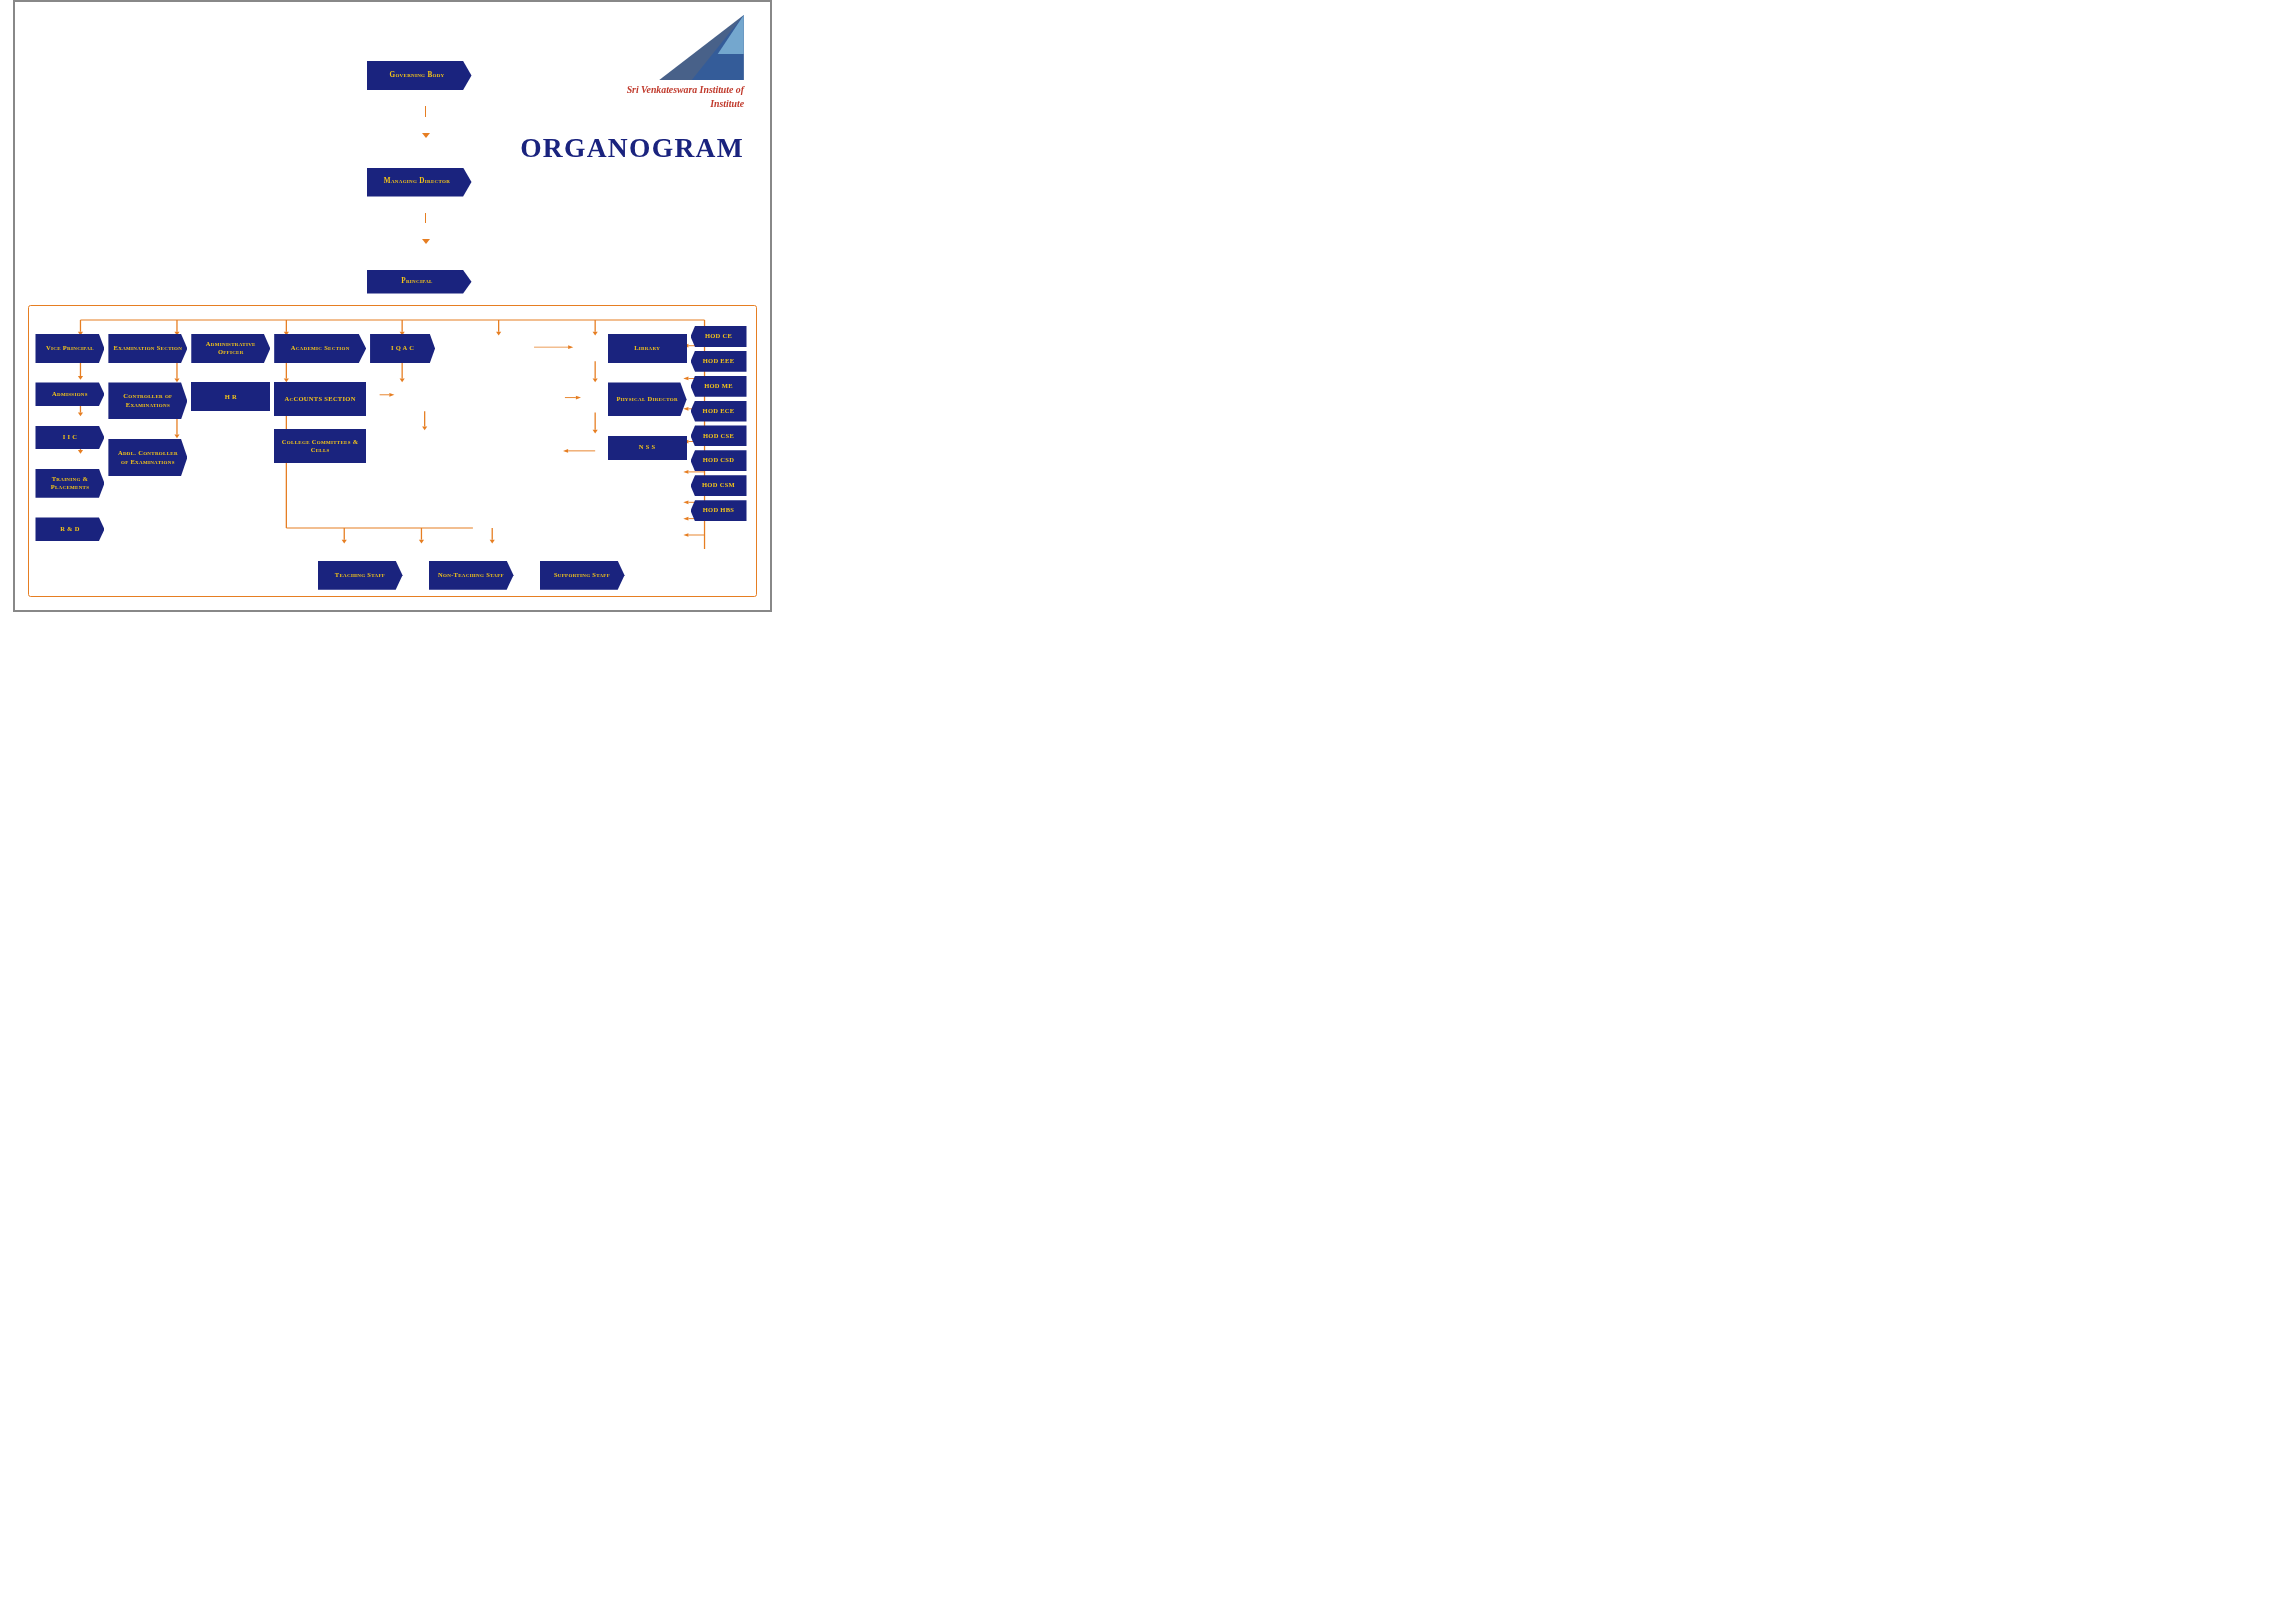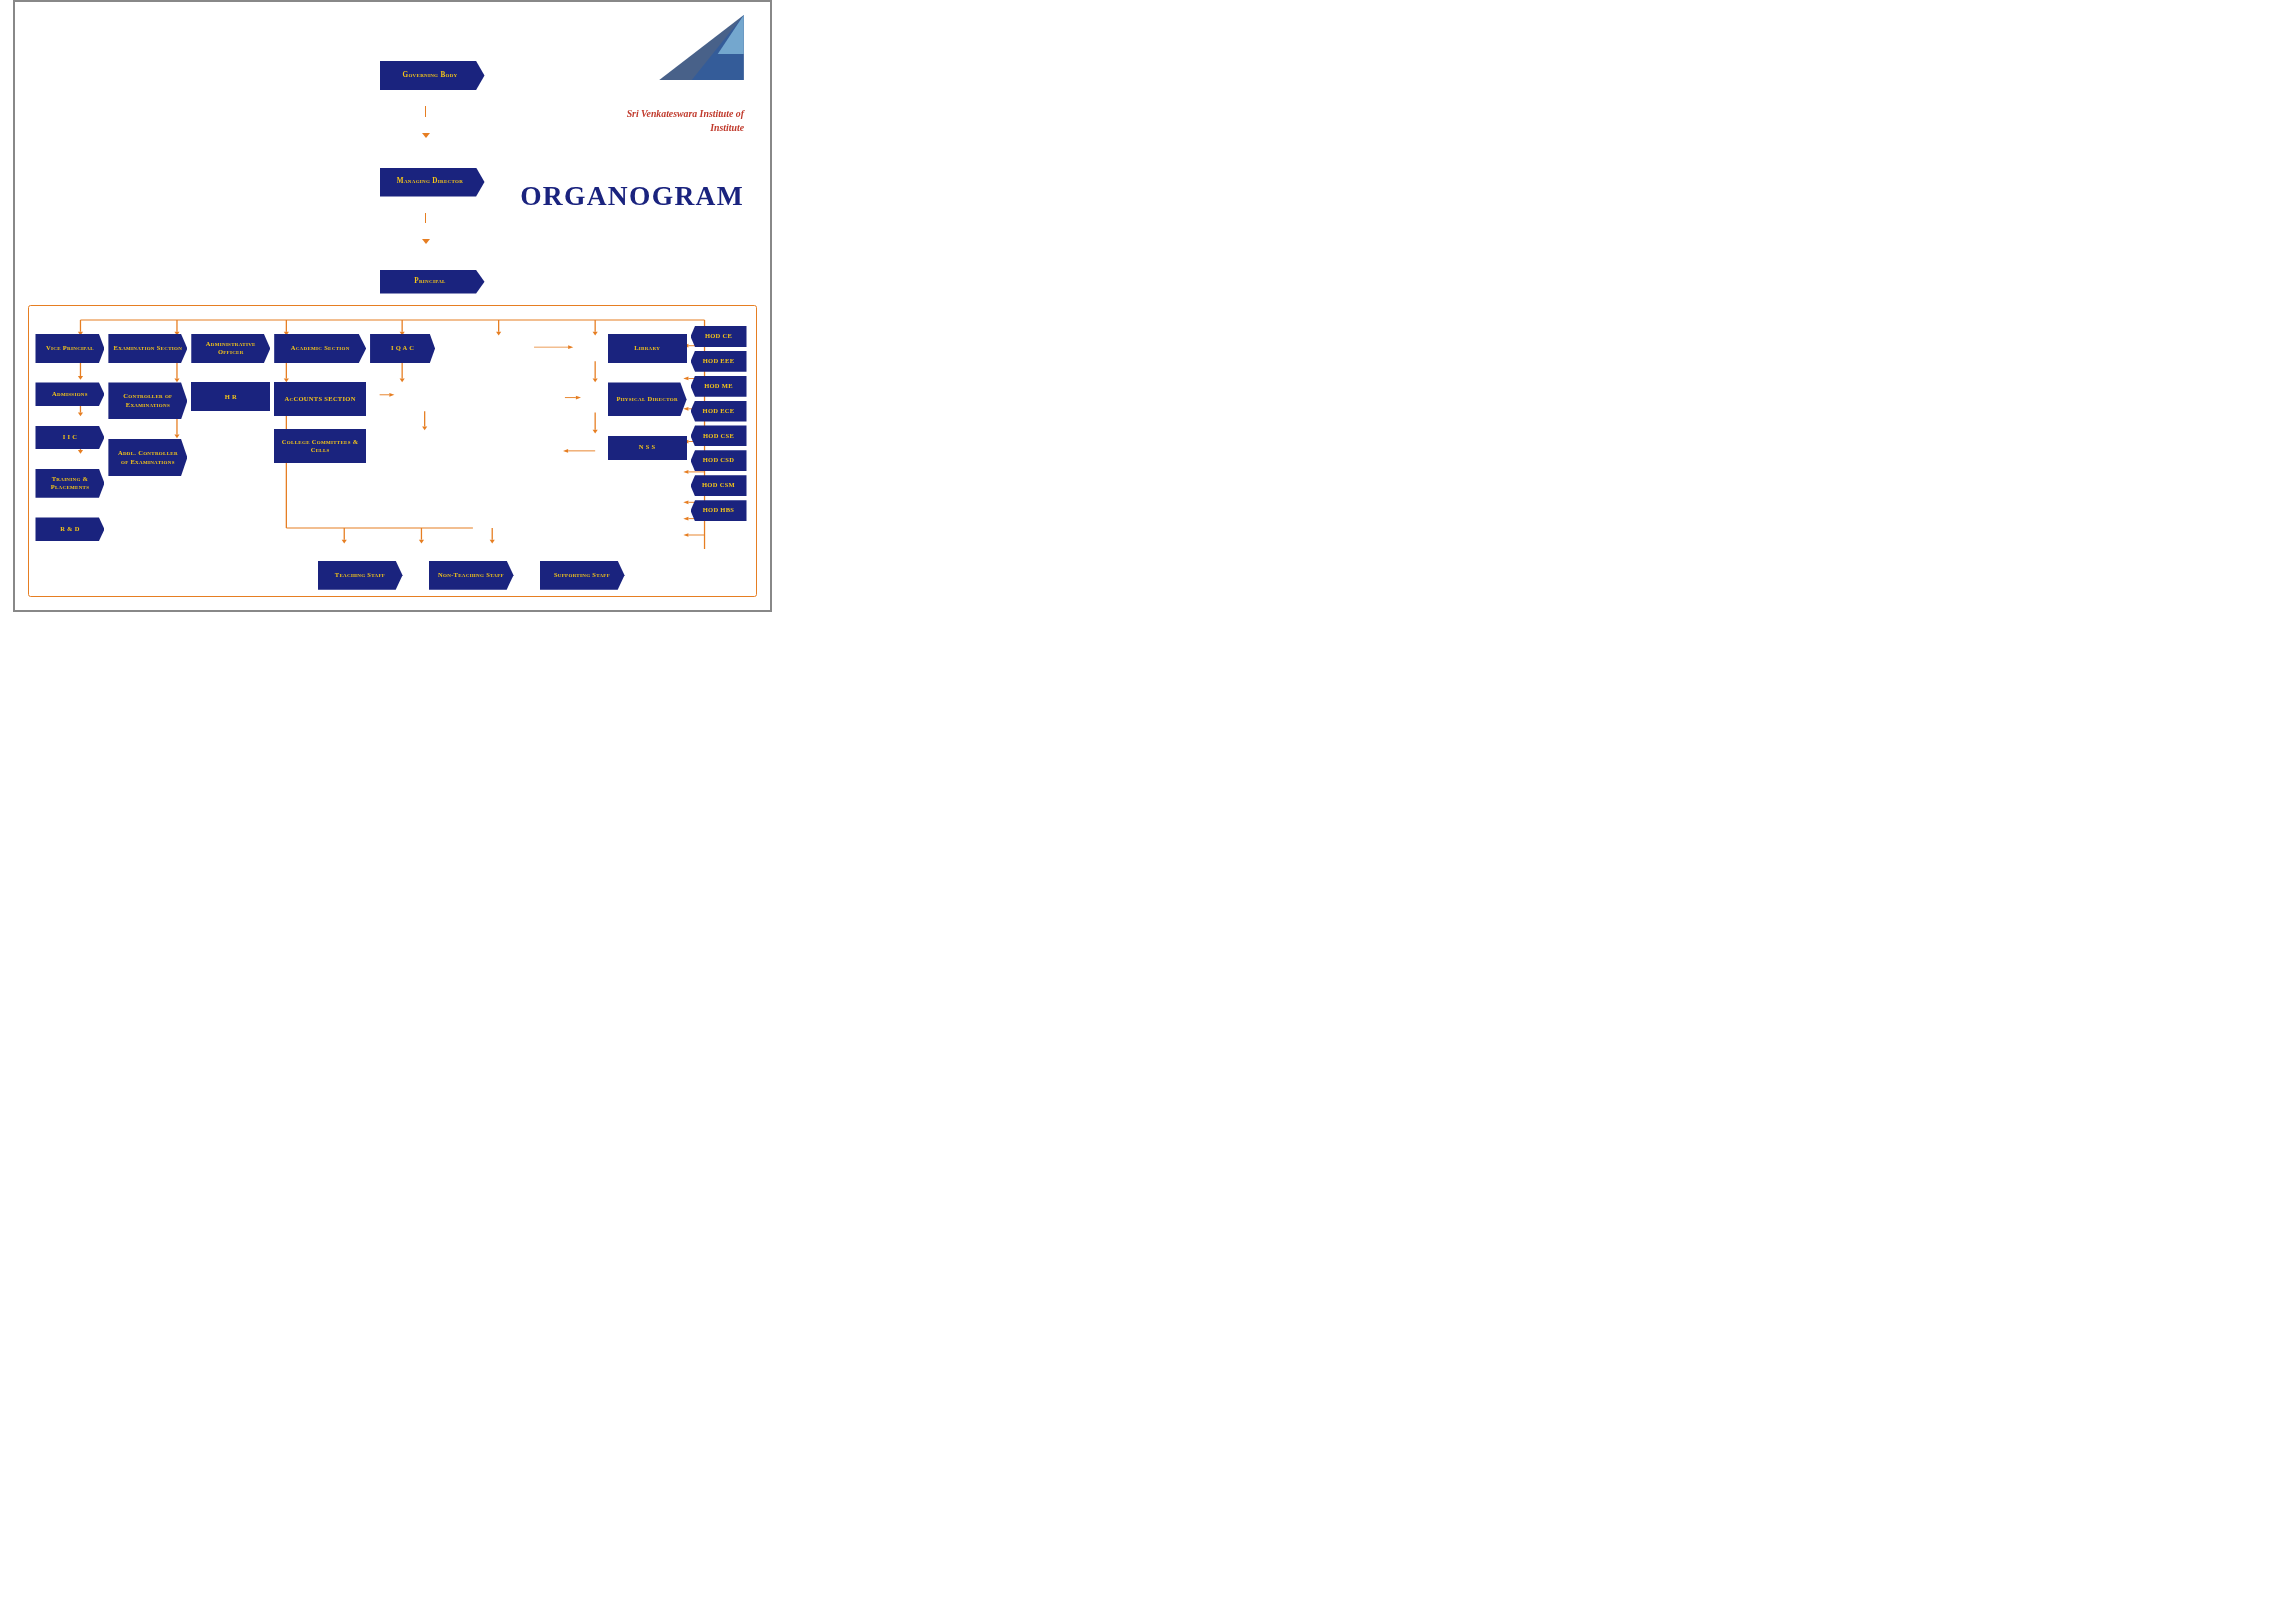--- a/index.html
+++ b/index.html
@@ -27,39 +27,38 @@
       align-items: flex-start;
       justify-content: flex-end;
       position: relative;
       height: 131px;
     }
     .header-right {
       display: flex;
       flex-direction: column;
       align-items: flex-end;
       margin-right: 13px;
-      gap: 24px;
     }
     .triangle-logo {
       width: 85px;
       height: 65px;
       margin-bottom: 3.3px;
     }
 
     
     .org-container {
       position: relative;
       width: 100%;
     }
 
     
     .top-hierarchy {
       display: flex;
       flex-direction: column;
-      align-items: flex-end;
+      align-items: flex-start;
       gap: 16px;
       margin-bottom: 0;
     }
 
     
     .org-border {
       border: 1.6px solid #e67e22;
       border-radius: 2.6px;
       position: relative;
       padding: 6.5px 3.9px 6.5px 3.9px;

